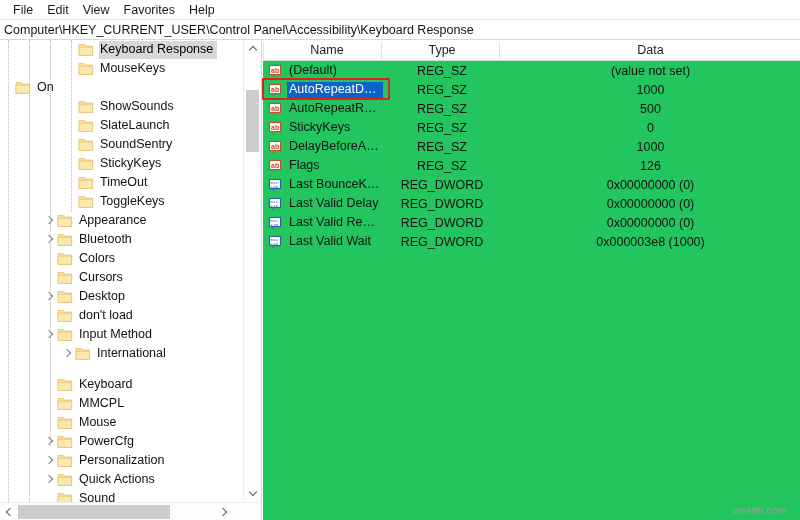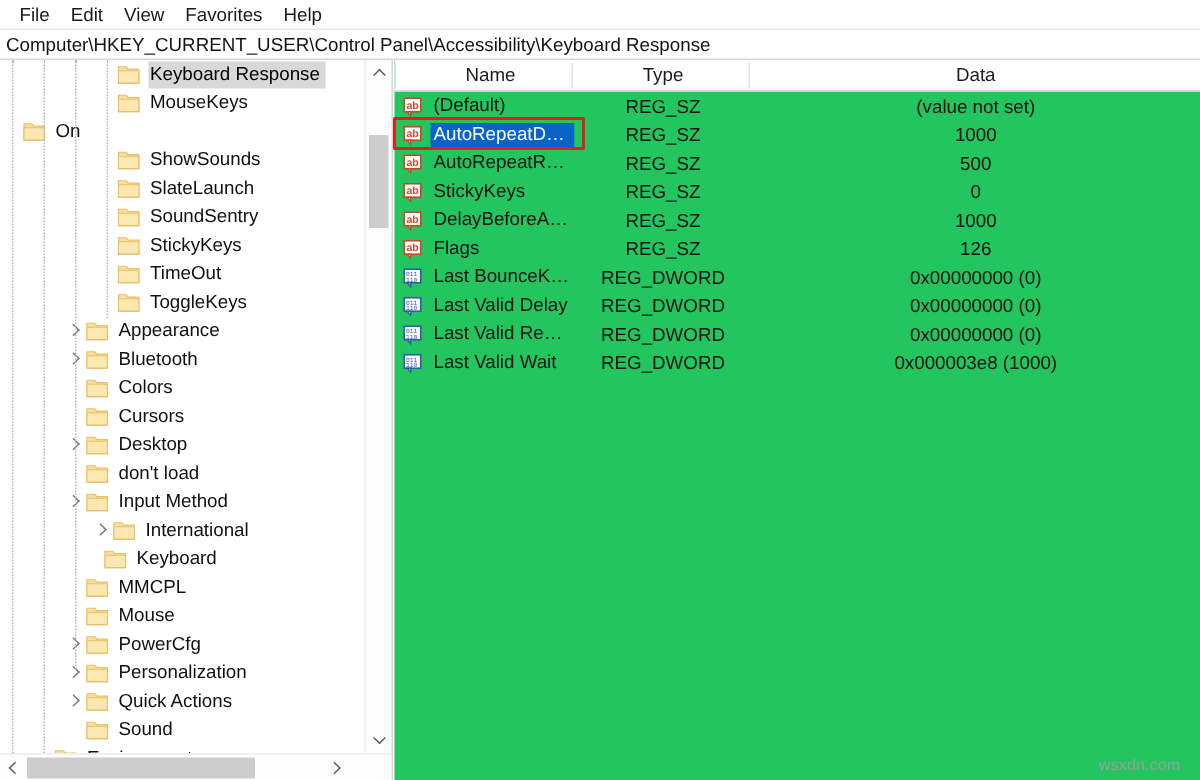--- a/index.html
+++ b/index.html
@@ -447,21 +447,21 @@
           <div class="tree-row" style="padding-left: 60px;">
             <span class="twisty has-children"></span>
             <span class="folder-ico">
               <svg width="16" height="14" viewBox="0 0 16 14">
                 <path d="M1 1.5h5.2l1.3 1.6H14.6v9.3H1z" fill="#fadf9a" stroke="#e7c06a" stroke-width="0.8"></path>
                 <path d="M1 4.2h13.6v8.2H1z" fill="#fbe7b0" stroke="#e7c06a" stroke-width="0.7"></path>
               </svg>
             </span>
             <span class="tree-label">International</span>
           </div>
-          <div class="tree-row" style="padding-left: 54px;">
+          <div class="tree-row" style="padding-left: 42px; margin-top: 12px;">
             <span class="twisty"></span>
             <span class="folder-ico">
               <svg width="16" height="14" viewBox="0 0 16 14">
                 <path d="M1 1.5h5.2l1.3 1.6H14.6v9.3H1z" fill="#fadf9a" stroke="#e7c06a" stroke-width="0.8"></path>
                 <path d="M1 4.2h13.6v8.2H1z" fill="#fbe7b0" stroke="#e7c06a" stroke-width="0.7"></path>
               </svg>
             </span>
             <span class="tree-label">Keyboard</span>
           </div>
           <div class="tree-row" style="padding-left: 42px;">

